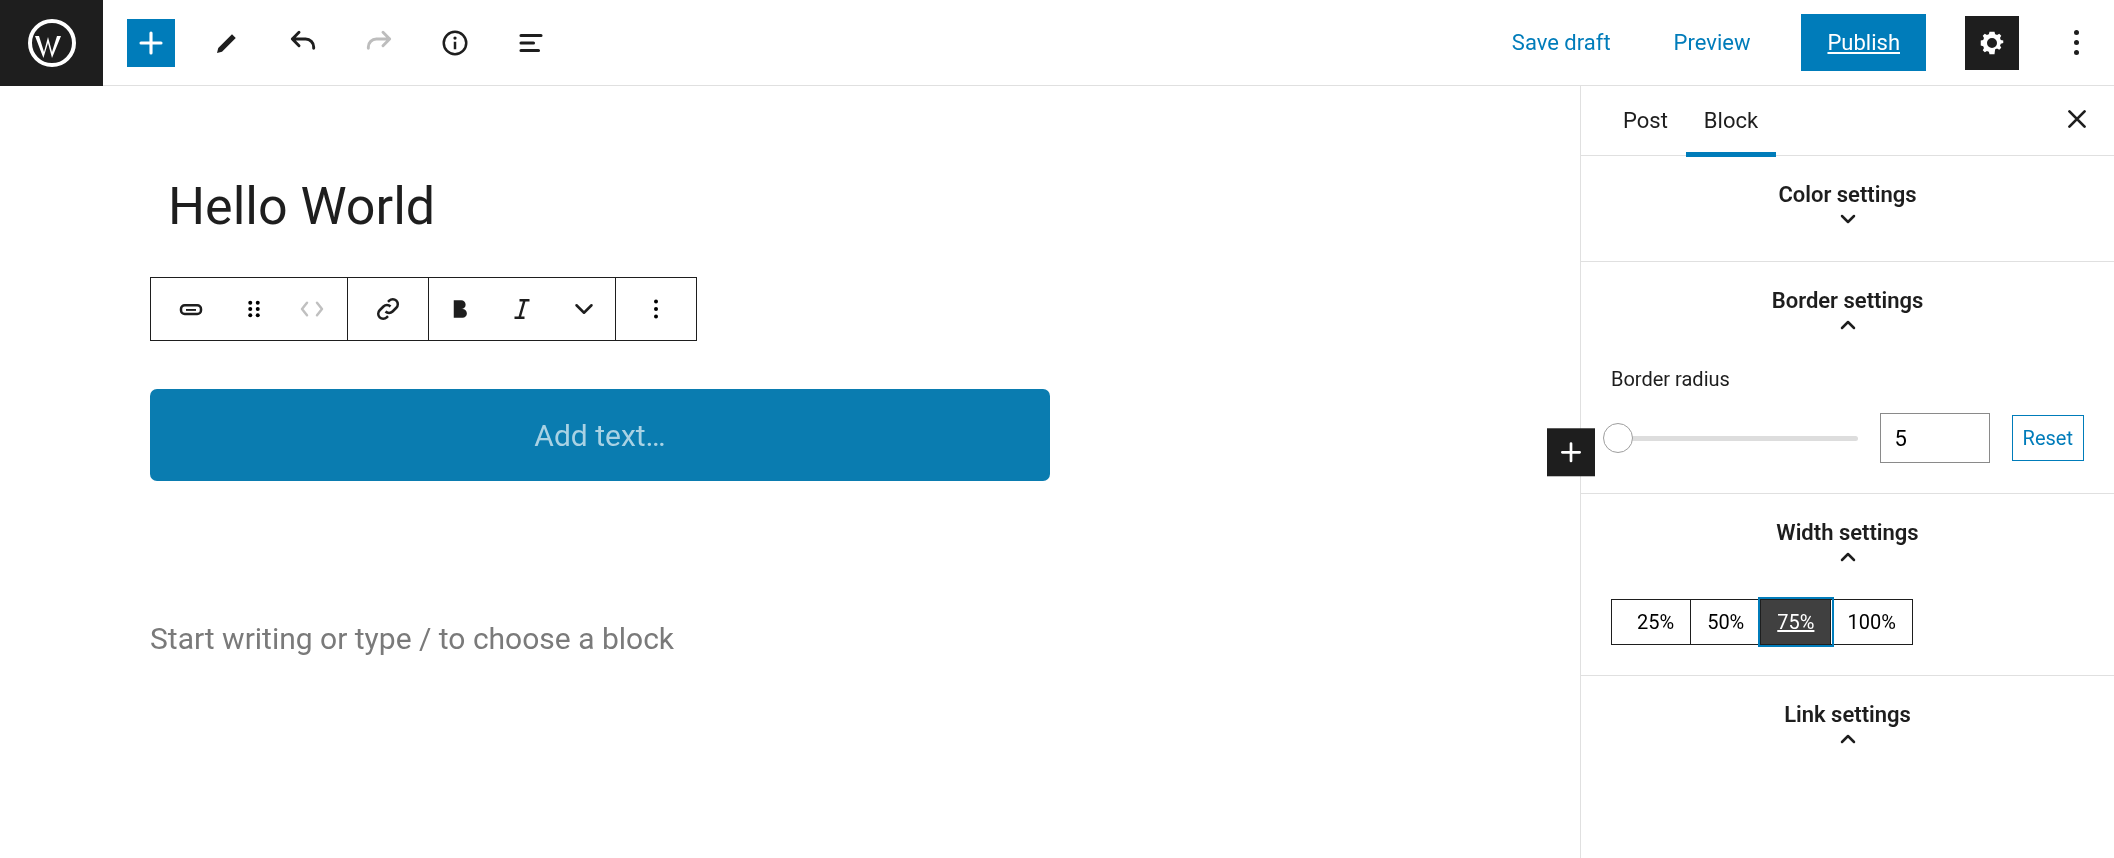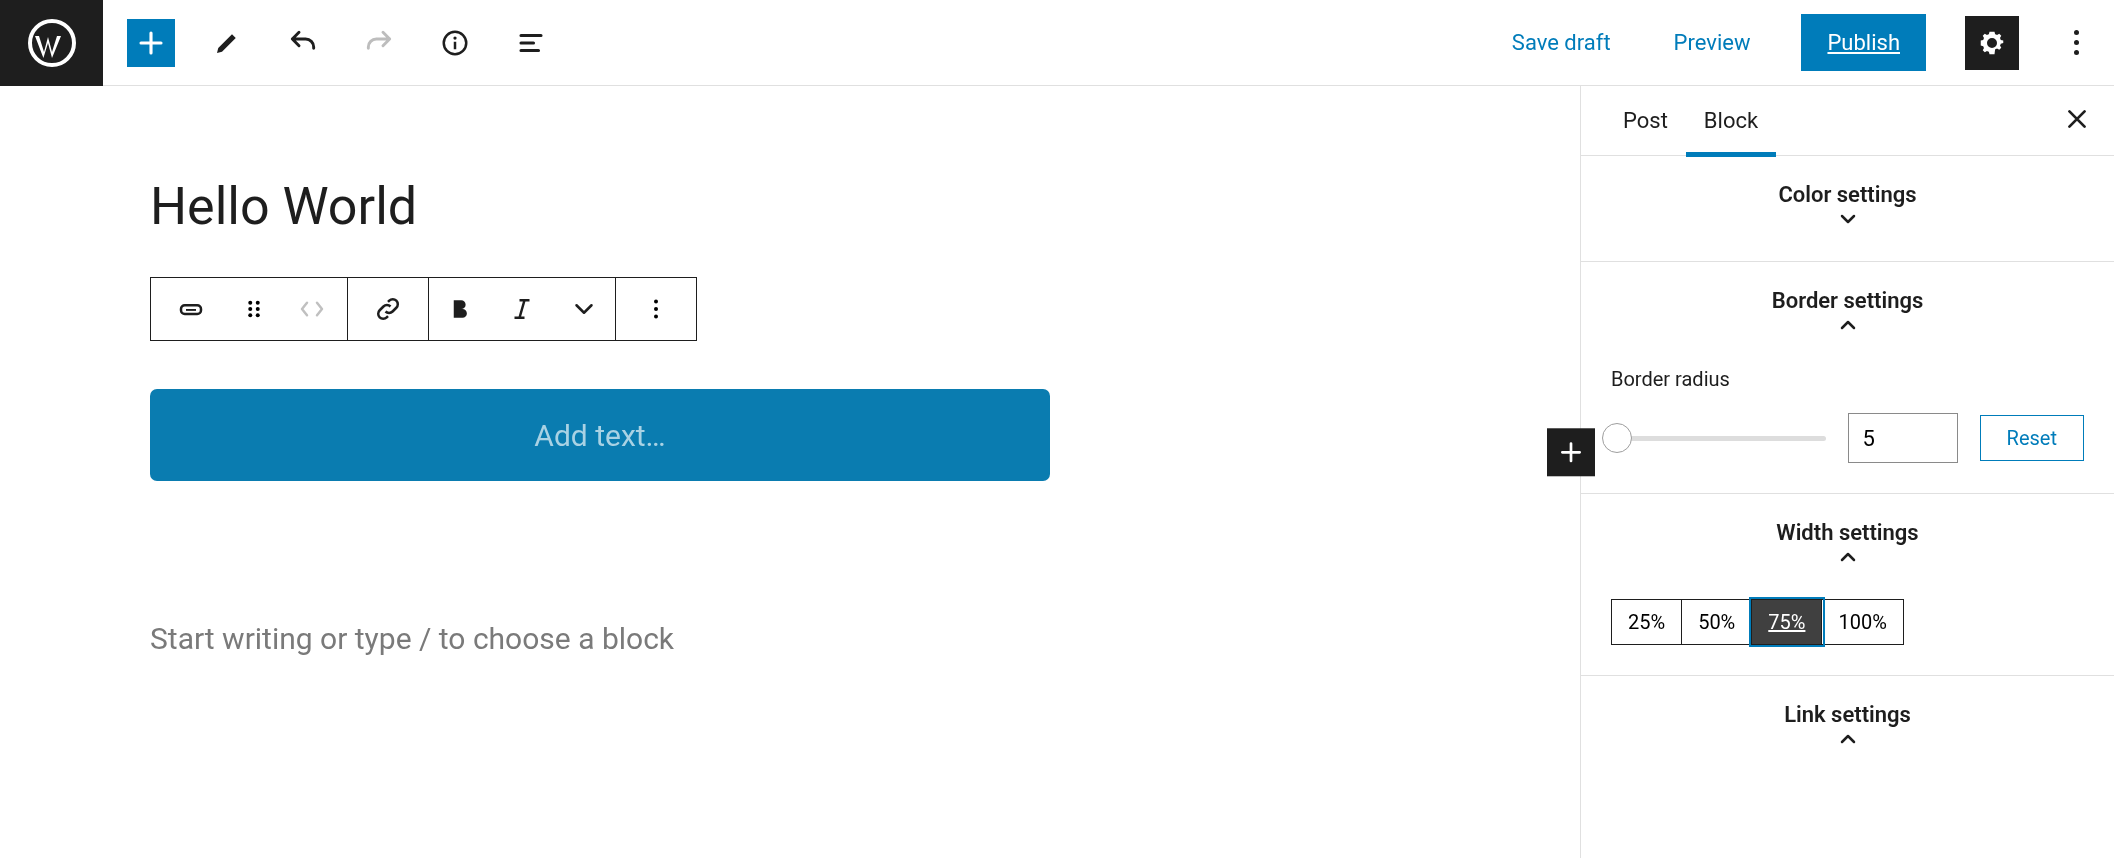--- a/index.html
+++ b/index.html
@@ -17,21 +17,21 @@
   .toolbar-right { display: flex; align-items: center; gap: 39px; padding-right: 20px; }
   .link-btn { color: #007cba; font-size: 22px; background: none; border: none; cursor: pointer; padding: 10px 12px; }
   .publish-btn { background: #007cba; color: #fff; font-size: 22px; border: none; padding: 16px 26px; cursor: pointer; text-decoration: underline; }
   .settings-btn { width: 54px; height: 54px; background: #1e1e1e; color: #fff; display: flex; align-items: center; justify-content: center; cursor: pointer; }
   .kebab { width: 36px; height: 48px; display: flex; flex-direction: column; align-items: center; justify-content: center; gap: 5px; cursor: pointer; }
   .kebab span { width: 5px; height: 5px; background: #1e1e1e; border-radius: 50%; }
 
   
   .layout { display: flex; height: calc(858px - 86px); }
   .canvas { flex: 1; padding: 90px 60px 0 150px; position: relative; }
-  .title { font-size: 52px; font-weight: 400; color: #1e1e1e; margin-bottom: 40px; }
+  .title { font-size: 52px; font-weight: 400; color: #1e1e1e; margin-bottom: 40px; margin-left: 18px; }
 
   
   .block-toolbar { display: inline-flex; border: 1px solid #1e1e1e; margin-bottom: 0; background:#fff; }
   .bt-group { display: flex; align-items: center; border-right: 1px solid #1e1e1e; }
   .bt-group:last-child { border-right: none; }
   .bt-btn { width: 62px; height: 62px; display: flex; align-items: center; justify-content: center; cursor: pointer; background:#fff; border:none; }
   .bt-btn.wide { width: 80px; }
   .bt-btn svg { width: 30px; height: 30px; }
 
   
@@ -53,23 +53,23 @@
   .panel-head { display: flex; align-items: center; justify-content: space-between; padding: 26px 30px; cursor: pointer; flex-direction: column; }
   .panel-title { font-size: 22px; font-weight: 600; color: #1e1e1e; }
   .panel-body { padding: 0 30px 30px 30px; }
 
   .field-label { font-size: 20px; color: #1e1e1e; margin-bottom: 22px; display: block; }
   .slider-row { display: flex; align-items: center; gap: 22px; }
   .slider { flex: 1; position: relative; height: 24px; display: flex; align-items: center; }
   .slider-track { height: 5px; background: #ddd; width: 100%; border-radius: 3px; }
   .slider-handle { position: absolute; left: 3%; width: 30px; height: 30px; background: #fff; border: 1.5px solid #9e9e9e; border-radius: 50%; top: 50%; transform: translate(-50%, -50%); }
   .num-input { width: 110px; height: 50px; border: 1px solid #8a8a8a; padding: 0 14px; font-size: 22px; }
-  .reset-btn { color: #007cba; border: 1.5px solid #007cba; background: #fff; padding: 10px 26px; font-size: 20px; cursor: pointer; }
-
-  .width-row { display: inline-flex; border: 1px solid #1e1e1e; }
+  .reset-btn { color: #007cba; border: 1.5px solid #007cba; background: #fff; padding: 10px 10px; font-size: 20px; cursor: pointer; }
+
+  .width-row { display: inline-flex; border: 1px solid #1e1e1e; padding-left: 9px; }
   .width-opt { padding: 10px 16px; font-size: 20px; border-right: 1px solid #1e1e1e; cursor: pointer; background: #fff; }
   .width-opt:last-child { border-right: none; }
   .width-opt.selected { background: #404040; color: #fff; outline: 2.5px solid #007cba; outline-offset: 1px; z-index:1; position:relative;text-decoration:underline;}
 
   .chev { display:inline-block; }
 </style>
 </head>
 <body>
 
 <div class="topbar">

